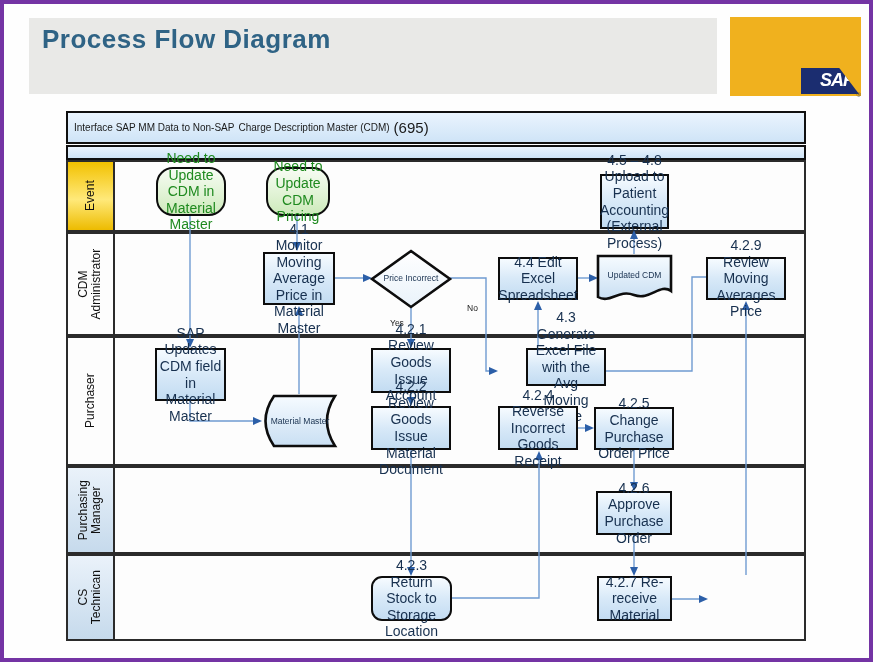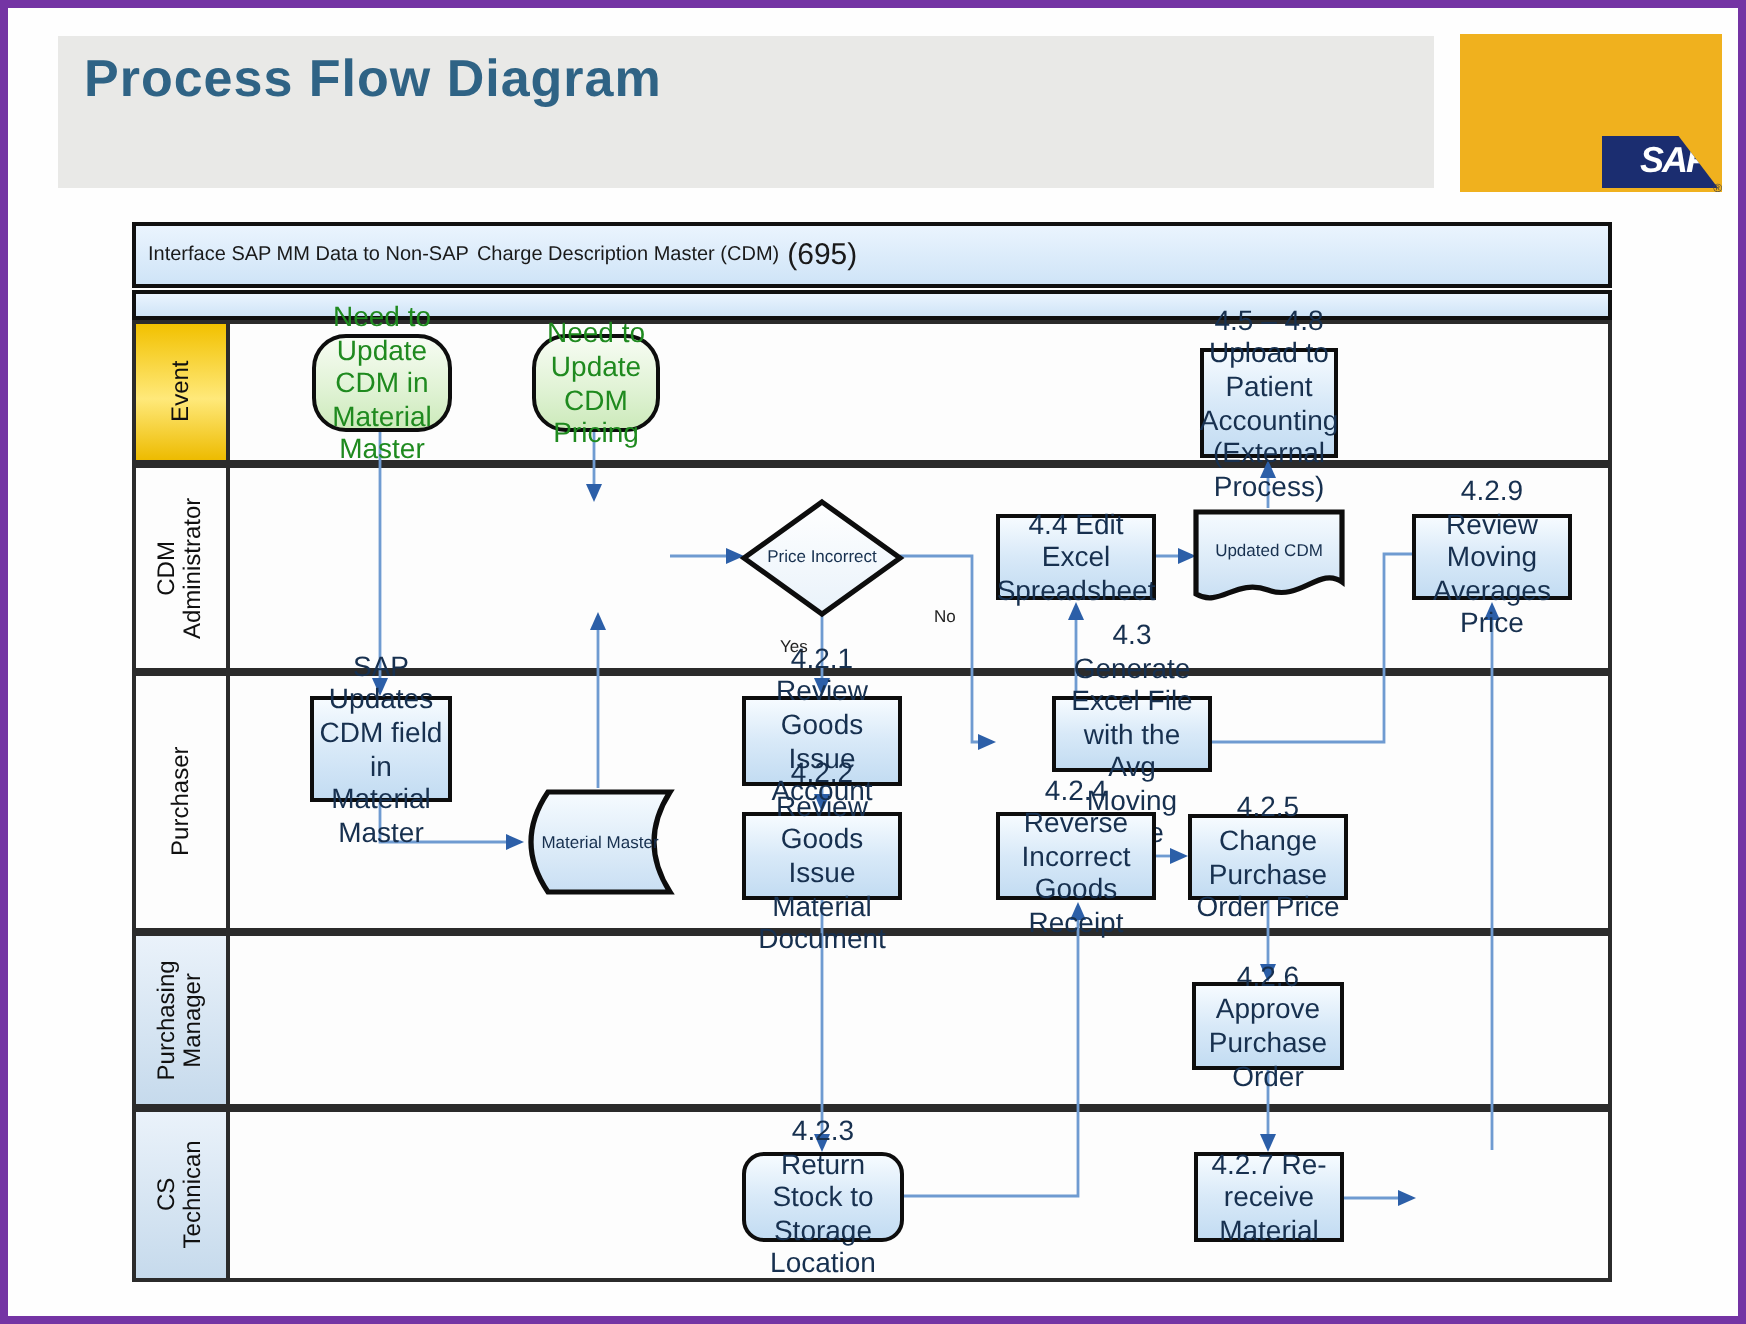--- a/index.html
+++ b/index.html
@@ -193,20 +193,21 @@
     <g stroke="#0d0d0d" stroke-width="2.6">
       <polygon points="407,247 446,275 407,303 368,275" fill="url(#gWhite)"></polygon>
       <path fill="url(#gBlue)" d="M594,252 L667,252 L667,287 C656,279 646,297 630,291 C614,285 606,300 594,293 Z"></path>
       <path fill="url(#gBlue)" d="M270,392 L331,392 Q315,417 331,442 L270,442 Q253,417 270,392 Z"></path>
     </g>
   </svg>
 
   <div class="node event" id="e1">Need to Update CDM in Material Master</div>
   <div class="node event" id="e2">Need to Update CDM Pricing</div>
   <div class="node" id="e3">4.5 – 4.8 Upload to Patient Accounting (External Process)</div>
+  <div class="node" id="a1">4.1 Monitor Moving Average Price in Material Master</div>
   <div class="node" id="a3">4.4 Edit Excel Spreadsheet</div>
   <div class="node" id="a5">4.2.9 Review Moving Averages Price</div>
   <div class="node" id="p1">SAP Updates CDM field in Material Master</div>
   <div class="node" id="p3">4.2.1 Review Goods Issue Account Documents</div>
   <div class="node" id="p4">4.2.2 Review Goods Issue Material Document</div>
   <div class="node" id="p5">4.3 Generate Excel File with the Avg Moving Price</div>
   <div class="node" id="p6">4.2.4 Reverse Incorrect Goods Receipt</div>
   <div class="node" id="p7">4.2.5 Change Purchase Order Price</div>
   <div class="node" id="m1">4.2.6 Approve Purchase Order</div>
   <div class="node" id="c1">4.2.3 Return Stock to Storage Location</div>

